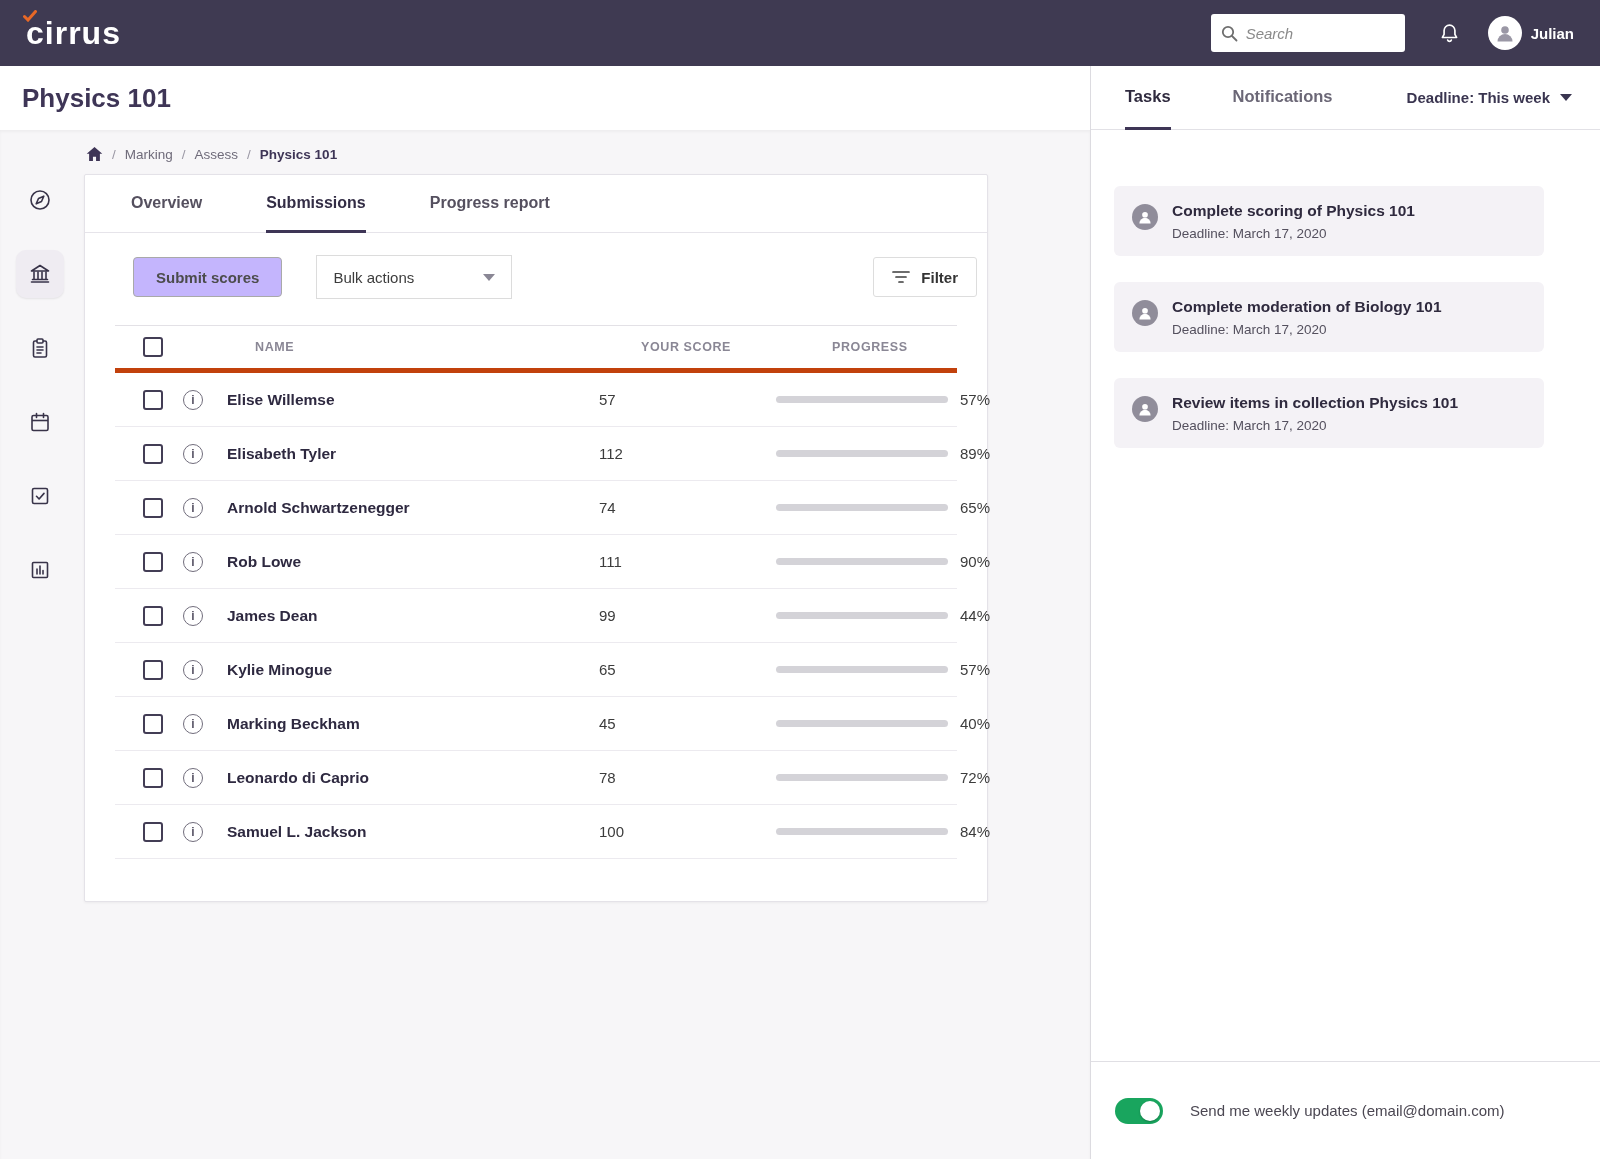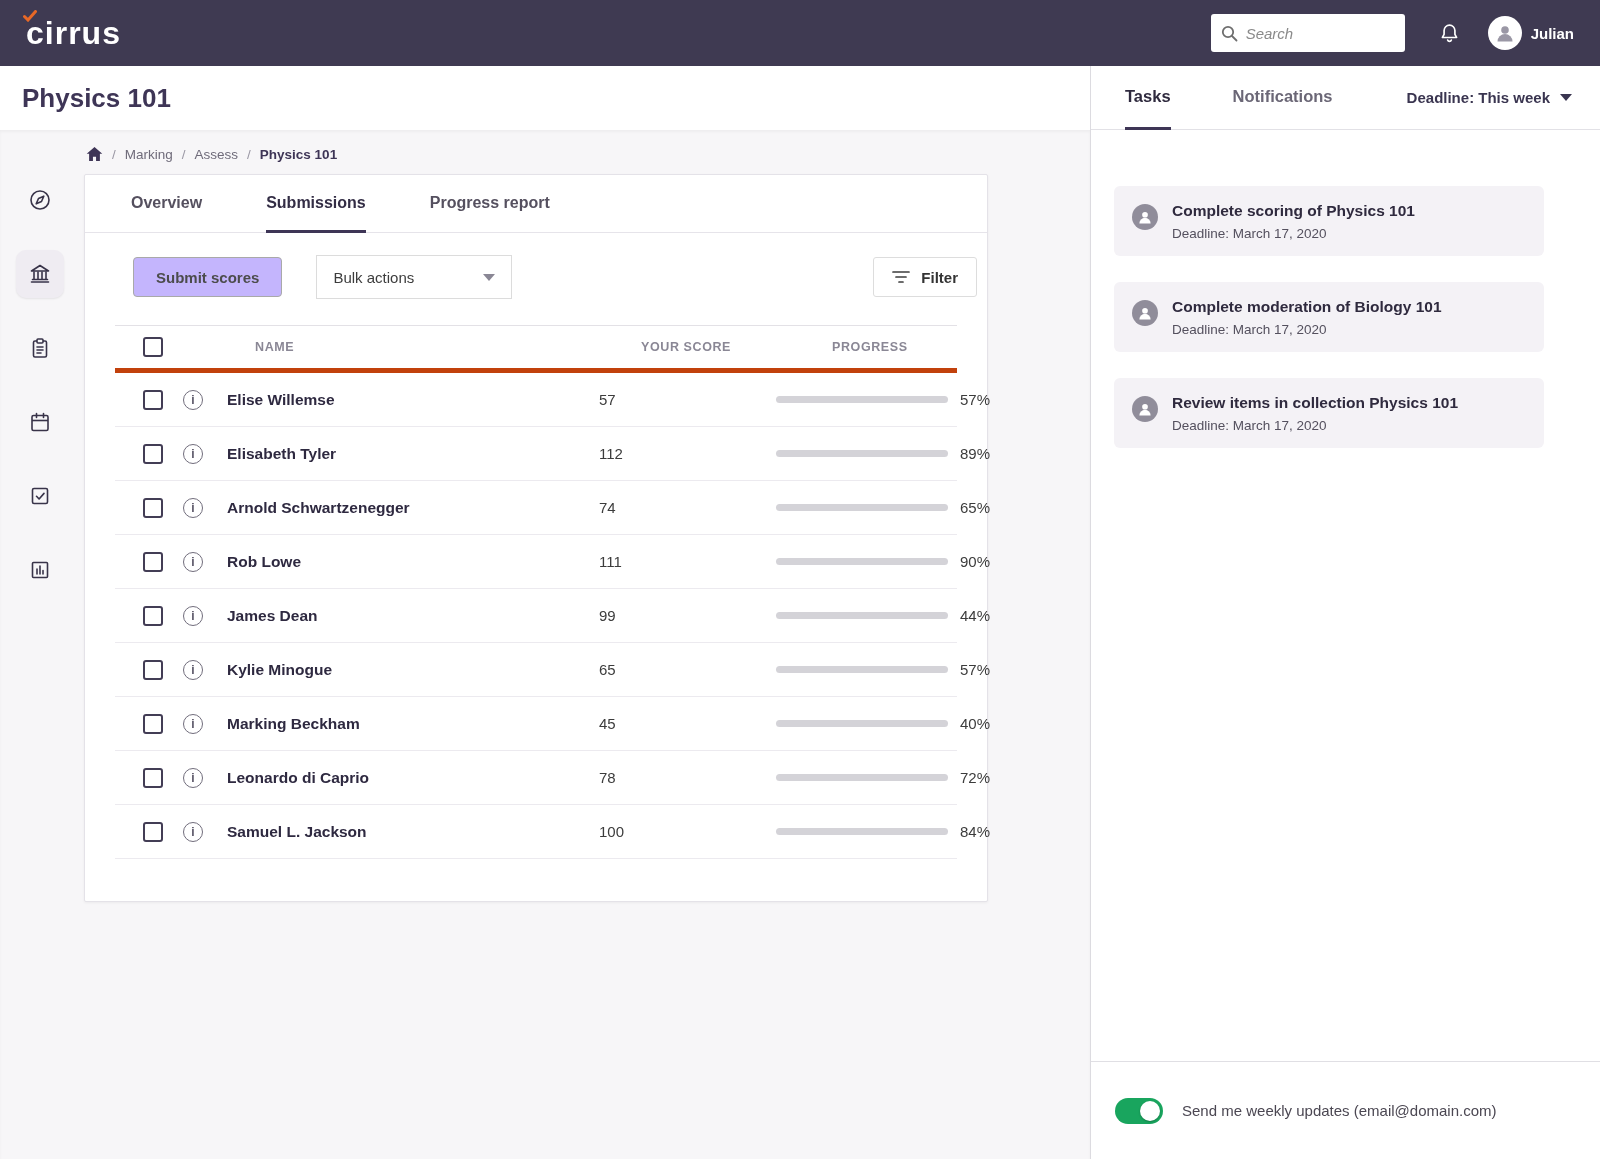--- a/index.html
+++ b/index.html
@@ -69,21 +69,21 @@
   .ptab + .ptab { margin-left:62px; }
   .deadline-filter { margin-left:auto; display:flex; align-items:center; gap:10px; font-size:15px; font-weight:bold; color:#3a3550; cursor:pointer; }
   .deadline-filter .caret { border-top-color:#3a3550; }
 
   .panel-body { flex:1; padding:56px 24px 0 23px; }
   .task-card { width:430px; background:#f4f2f6; border-radius:6px; padding:15px 18px; display:flex; gap:14px; align-items:flex-start; margin-bottom:26px; cursor:pointer; }
   .task-avatar { width:26px; height:26px; border-radius:50%; background:#908d9a; display:flex; align-items:center; justify-content:center; overflow:hidden; flex:none; margin-top:3px; }
   .task-title { font-size:15.5px; font-weight:bold; color:#2f2a3e; line-height:1.3; }
   .task-deadline { font-size:13.5px; color:#54505e; margin-top:5px; }
 
-  .panel-footer { border-top:1px solid #e0dfe4; height:98px; display:flex; align-items:center; padding:0 24px; gap:19px; }
+  .panel-footer { border-top:1px solid #e0dfe4; height:98px; display:flex; align-items:center; padding:0 24px; gap:27px; }
   .toggle { width:48px; height:26px; border-radius:13px; background:#19a55e; position:relative; cursor:pointer; flex:none; }
   .toggle-knob { position:absolute; top:3px; right:3px; width:20px; height:20px; border-radius:50%; background:#fff; box-shadow:0 1px 2px rgba(0,0,0,.25); }
   .footer-label { font-size:15px; color:#4b4752; }
 
   svg { display:block; }
 </style>
 </head>
 <body>
 
 <div class="app">

